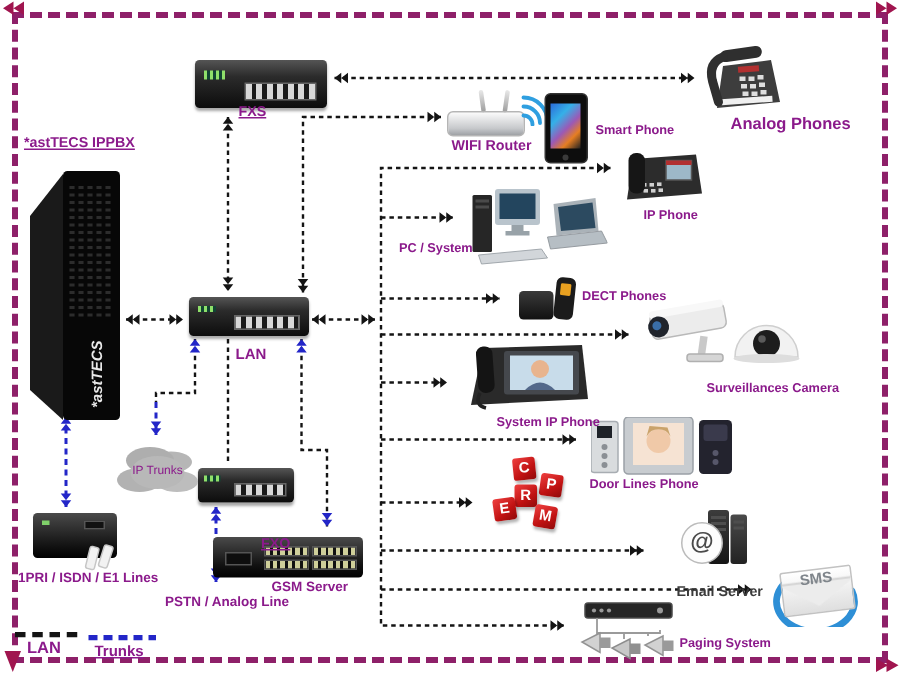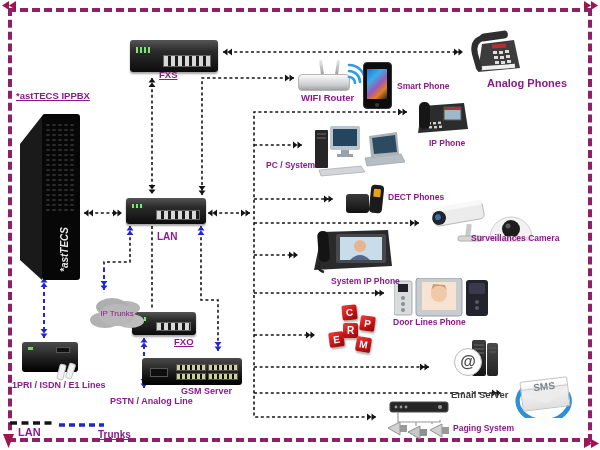--- a/index.html
+++ b/index.html
@@ -231,21 +231,21 @@
           <circle cx="12" cy="18" r="3" fill="#3a6ea8"></circle>
       </g>
       <rect x="40" y="28" width="5" height="13" fill="#c9c9c9" transform="rotate(8 42 34)"></rect>
       <rect x="32" y="40" width="24" height="5" rx="2" fill="#d6d6d6" stroke="#b0b0b0"></rect>
       <path d="M64,42 A21,21 0 0 1 106,42 Z" fill="#f2f2f2" stroke="#cfcfcf"></path>
       <circle cx="85" cy="33" r="9" fill="#1d1d1d"></circle>
         <circle cx="82" cy="30" r="2.5" fill="#5a5a5a"></circle>
       <ellipse cx="85" cy="43" rx="22" ry="3" fill="#dddddd"></ellipse>
     </svg>
   </div>
-  <span class="lbl" style="left:471px;top:233px;">Surveillances Camera</span>
+  <span class="lbl" style="left:471px;top:253px;">Surveillances Camera</span>
 
   <div class="dev" style="left:310px;top:226px;width:84px;height:48px;">
     <svg width="84" height="48" viewBox="0 0 84 48">
       <path d="M12,6 L78,4 L82,40 L4,44 Z" fill="#2a2a2a"></path>
       <rect x="26" y="8" width="50" height="29" rx="2" fill="#45484d"></rect>
       <rect x="30" y="11" width="42" height="23" fill="#c8dcea"></rect>
       <circle cx="50" cy="20" r="6" fill="#e8b48e"></circle>
       <path d="M40,34 q10,-10 20,0 Z" fill="#53688a"></path>
       <rect x="8" y="5" width="11" height="31" rx="5" fill="#141414" transform="rotate(-4 13 20)"></rect>
       <path d="M10,36 q-4,8 4,10" stroke="#222" stroke-width="2.4" fill="none"></path>
@@ -331,33 +331,33 @@
     <div class="row" style="left:34px;top:15px;width:28px;"></div>
     <div class="row" style="left:66px;top:15px;width:28px;"></div>
     <div style="position:absolute;left:8px;top:10px;width:16px;height:7px;background:#0e0e0e;border:1px solid #555;"></div>
   </div>
   <span class="lbl" style="left:181px;top:386px;font-size:9px;">GSM Server</span>
 
   <div class="dev switch" style="left:132px;top:312px;width:64px;height:23px;">
     <div class="sw-led"></div>
     <div class="sw-strip"></div>
   </div>
-  <span class="lbl ul" style="left:147px;top:336px;font-size:9.5px;padding-left:27px;">FXO</span>
+  <span class="lbl ul" style="left:147px;top:357px;font-size:9.5px;padding-left:27px;">FXO</span>
   <span class="lbl" style="left:110px;top:396px;font-size:9px;">PSTN / Analog Line</span>
 
   <div class="dev" style="left:22px;top:342px;width:58px;height:40px;">
     <div class="pri-box">
       <div style="position:absolute;left:6px;top:5px;width:5px;height:3px;background:#7fd06a;"></div>
       <div style="position:absolute;right:8px;top:5px;width:12px;height:4px;background:#111;border:1px solid #555;"></div>
     </div>
     <span class="cable" style="left:36px;top:22px;transform:rotate(14deg);"></span>
     <span class="cable" style="left:45px;top:21px;transform:rotate(18deg);"></span>
   </div>
   <span class="lbl" style="left:12px;top:380px;font-size:9px;">1PRI / ISDN / E1 Lines</span>
 
-  <div class="dev" style="left:88px;top:292px;width:58px;height:46px;">
+  <div class="dev" style="left:76px;top:292px;width:58px;height:46px;">
     <div class="cloud-puff"></div>
     <div class="cloud-lbl">IP Trunks</div>
   </div>
 
   <span class="lbl" style="left:18px;top:426px;font-size:11px;">LAN</span>
-  <span class="lbl ul" style="left:63px;top:429px;font-size:10px;margin-left:35px;">Trunks</span>
+  <span class="lbl ul" style="left:63px;top:429px;font-size:10px;">Trunks</span>
 </div>
 
 </body></html>

